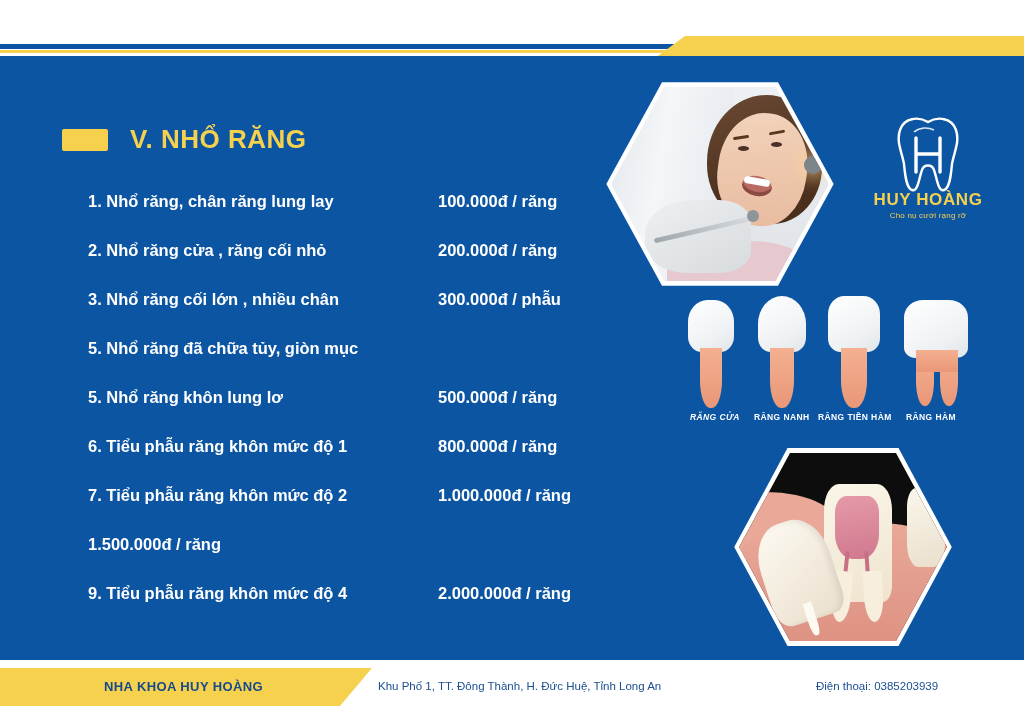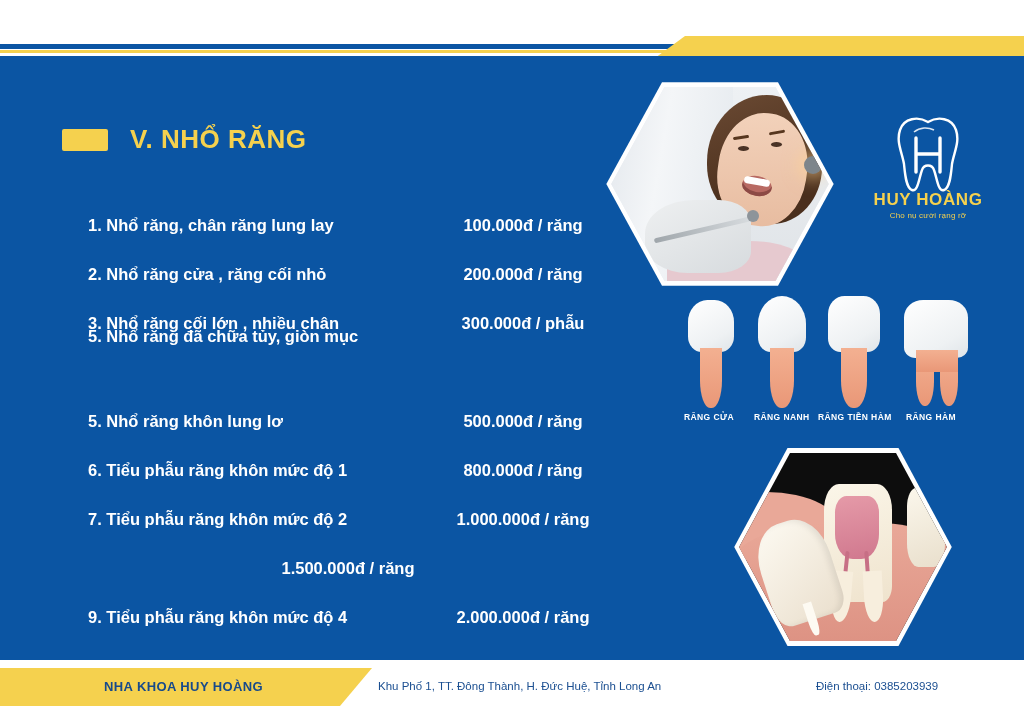--- a/index.html
+++ b/index.html
@@ -46,33 +46,33 @@
     width:46px;height:22px;background:#f5d14e;border-radius:2px;
   }
   .title-text{
     color:#f5d14e;
     font-size:26px;font-weight:bold;letter-spacing:.5px;
     white-space:nowrap;
   }
 
   
   .list{
-    position:absolute;left:88px;top:180px;width:520px;
+    position:absolute;left:88px;top:192px;width:520px;
   }
   .row{
     display:flex;align-items:baseline;
     height:49px;
   }
   .row .name{
     color:#ffffff;font-size:16.5px;font-weight:bold;
     white-space:nowrap;flex:0 0 350px;
   }
   .row .price{
     color:#ffffff;font-size:16.5px;font-weight:bold;
-    white-space:nowrap;flex:1;text-align:center;margin-top:36px;
+    white-space:nowrap;flex:1;text-align:left;
   }
 
   
   .hex{
     position:absolute;
     background:#ffffff;
     clip-path:polygon(25% 2%, 75% 2%, 99% 50%, 75% 98%, 25% 98%, 1% 50%);
     display:flex;align-items:center;justify-content:center;
   }
   .hex-inner{
@@ -363,21 +363,21 @@
     </div>
     <div class="tooth" style="left:222px;width:64px;height:108px;">
       <div class="crown" style="width:64px;height:58px;border-radius:30% 30% 18% 18%;"></div>
       <div class="root" style="top:52px;left:12px;transform:none;width:18px;height:54px;"></div>
       <div class="root" style="top:52px;left:36px;transform:none;width:18px;height:54px;"></div>
       <div class="root" style="top:50px;left:12px;transform:none;width:42px;height:22px;border-radius:0;"></div>
     </div>
   </div>
 
   <div class="labels">
-    <div class="tlabel" style="left:2px;">RĂNG CỬA</div>
+    <div class="tlabel" style="left:8px;font-style:italic;">RĂNG CỬA</div>
     <div class="tlabel" style="left:72px;">RĂNG NANH</div>
     <div class="tlabel" style="left:136px;">RĂNG TIỀN HÀM</div>
     <div class="tlabel" style="left:224px;">RĂNG HÀM</div>
   </div>
 
   <div class="hex" id="hex-xray">
     <div class="hex-inner">
       <div class="xr-gum-top"></div>
       <div class="xr-gum"></div>
       <div class="xr-side-tooth"></div>

